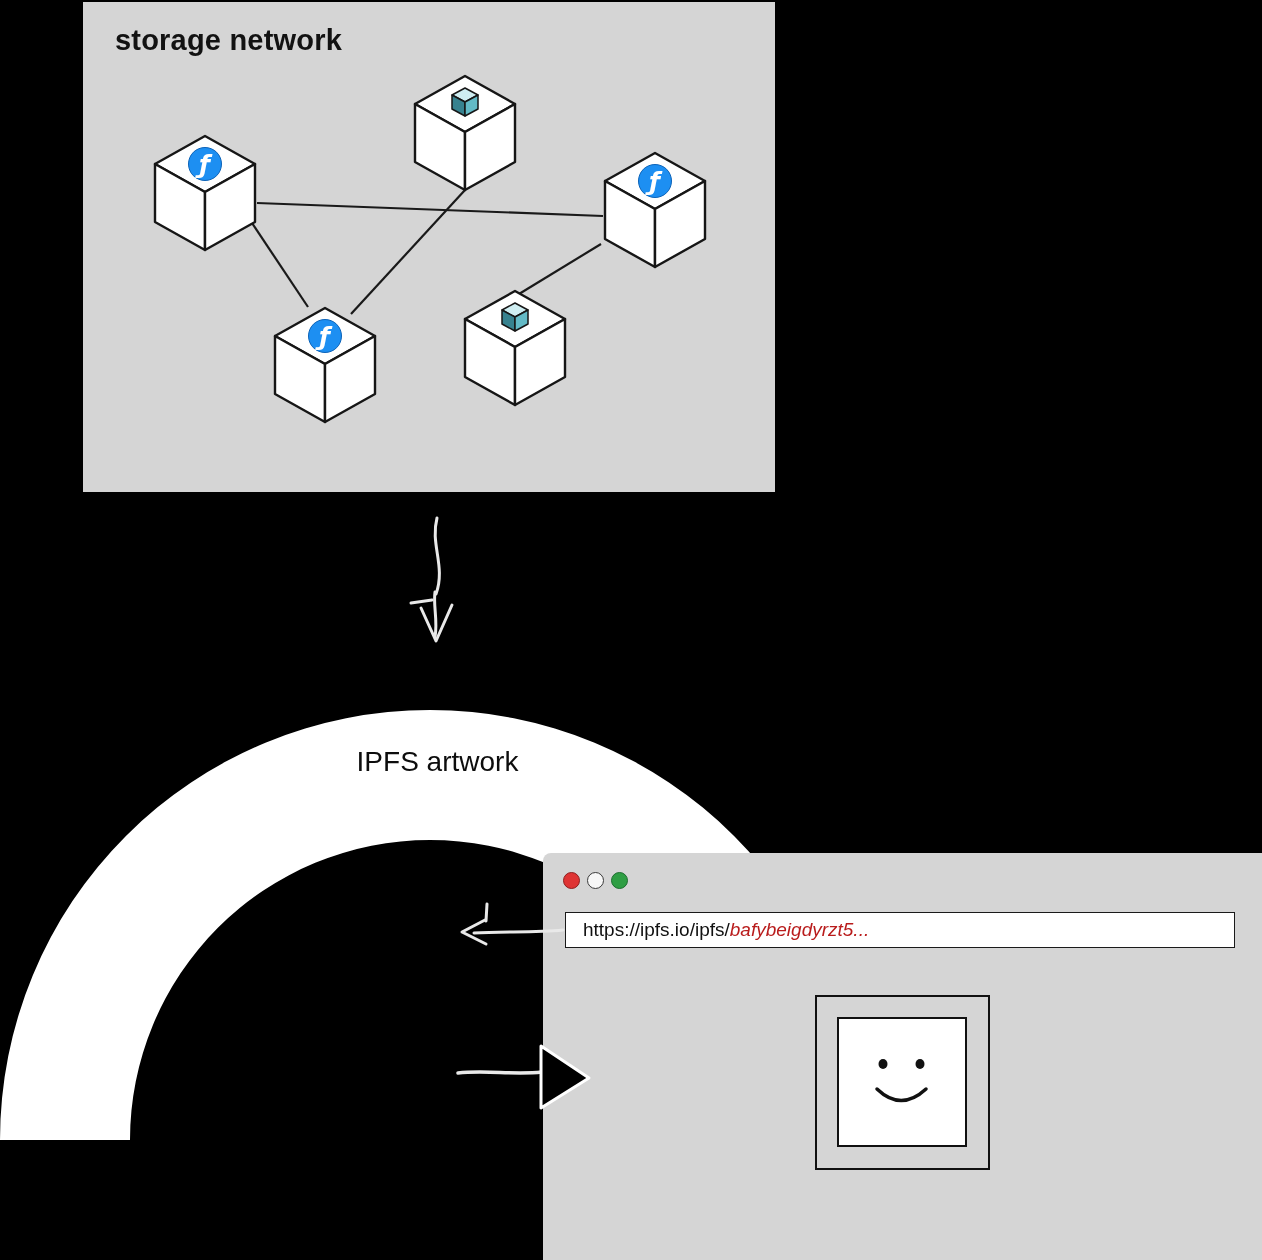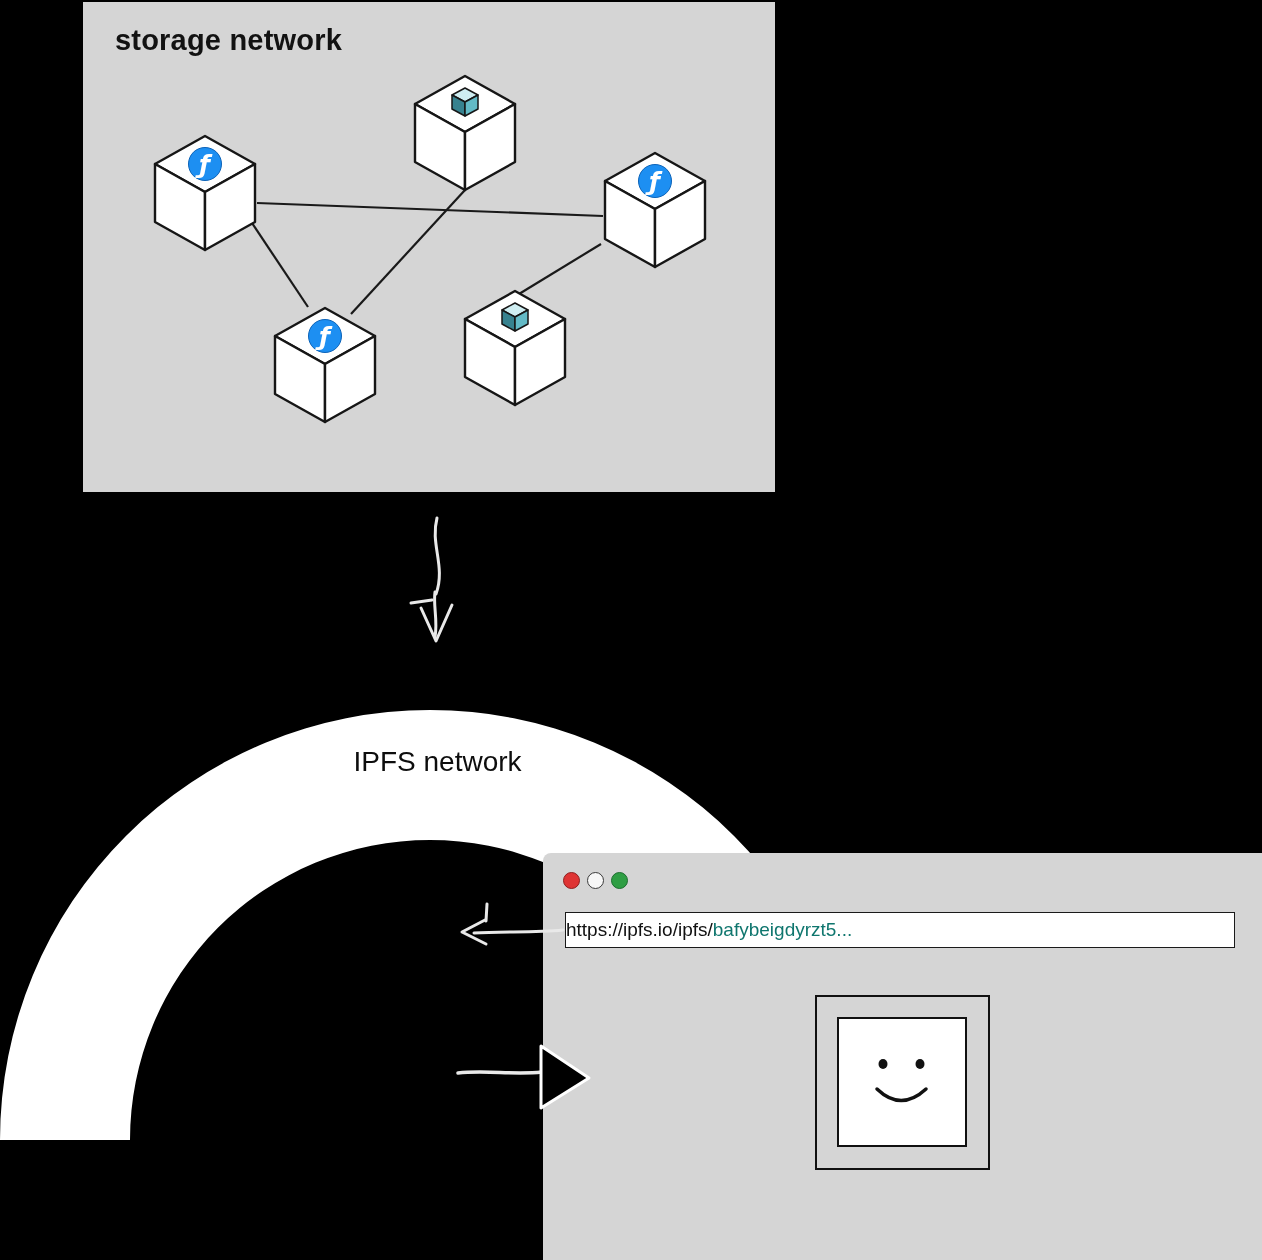--- a/index.html
+++ b/index.html
@@ -38,24 +38,24 @@
     background:#d5d5d5;border-radius:8px 0 0 0;z-index:3;
   }
   .lights{position:absolute;left:20px;top:19px;display:flex;gap:7px;}
   .light{width:17px;height:17px;border-radius:50%;box-sizing:border-box;}
   .light-red{background:#df3434;border:1.5px solid #8f1f1f;}
   .light-white{background:#f7f7f7;border:1.5px solid #3a3a3a;}
   .light-green{background:#2f9e44;border:1.5px solid #1d6e2f;}
   .addr{
     position:absolute;left:22px;top:59px;width:670px;height:36px;
     background:#ffffff;border:1.5px solid #1a1a1a;box-sizing:border-box;
-    display:flex;align-items:center;
+    display:flex;align-items:center;padding-left:17px;
     font-size:19px;color:#111;white-space:pre;
   }
-  .addr .cid{color:#0f766e;}
+  .addr .cid{color:#b91c1c;font-style:italic;}
   .frame{
     position:absolute;left:272px;top:142px;width:175px;height:175px;
     border:2.5px solid #111;box-sizing:border-box;
   }
   .frame-inner{
     position:absolute;left:20px;top:20px;width:130px;height:130px;
     background:#ffffff;border:2.5px solid #111;box-sizing:border-box;
   }
   .smiley{position:absolute;left:0;top:0;}
   .caption{
@@ -136,21 +136,21 @@
         <path class="mini-left" d="M-13,-37 L0,-30 L0,-16 L-13,-23 Z"></path>
         <path class="mini-right" d="M0,-30 L13,-37 L13,-23 L0,-16 Z"></path>
       </g>
     </g>
   </svg>
 </section>
 
 <svg class="arc-svg" viewBox="0 680 900 580">
   <path fill="#ffffff" d="M 0,1140 A 430,430 0 0 1 860,1140 L 730,1140 A 300,300 0 0 0 130,1140 Z"></path>
 </svg>
-<div class="gateway-label">IPFS network</div>
+<div class="gateway-label">IPFS artwork</div>
 
 <section class="browser">
   <div class="lights">
     <div class="light light-red"></div>
     <div class="light light-white"></div>
     <div class="light light-green"></div>
   </div>
 
   <div class="addr">
     <span>https://ipfs.io/ipfs/</span><span class="cid">bafybeigdyrzt5...</span>

